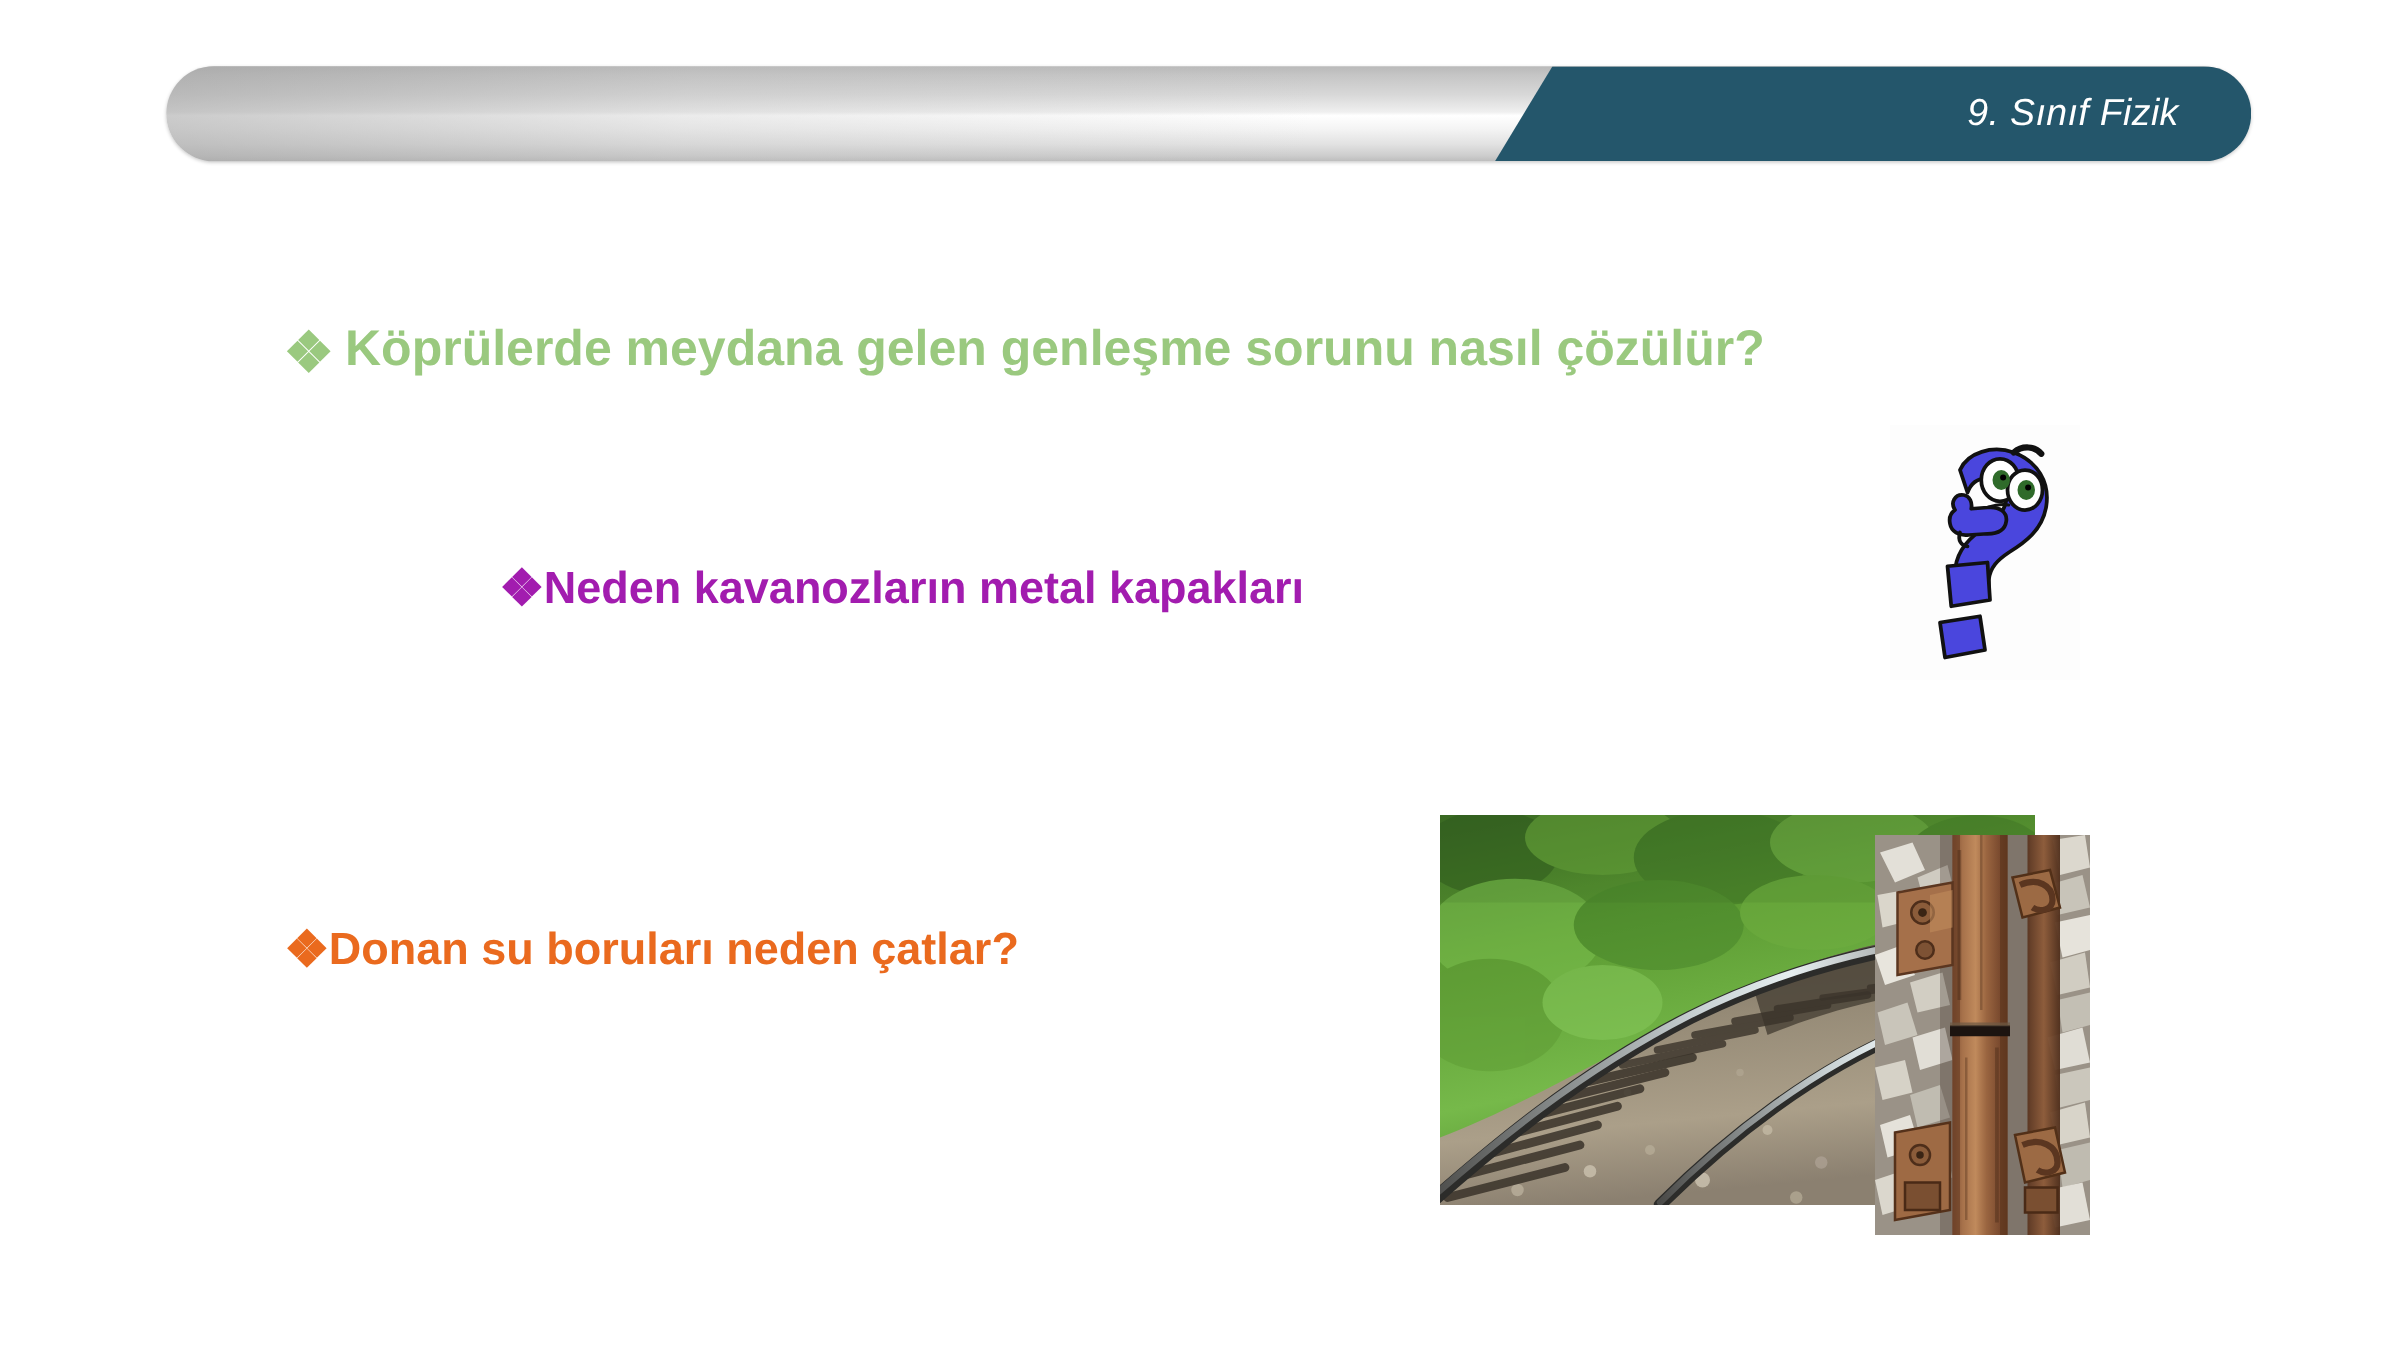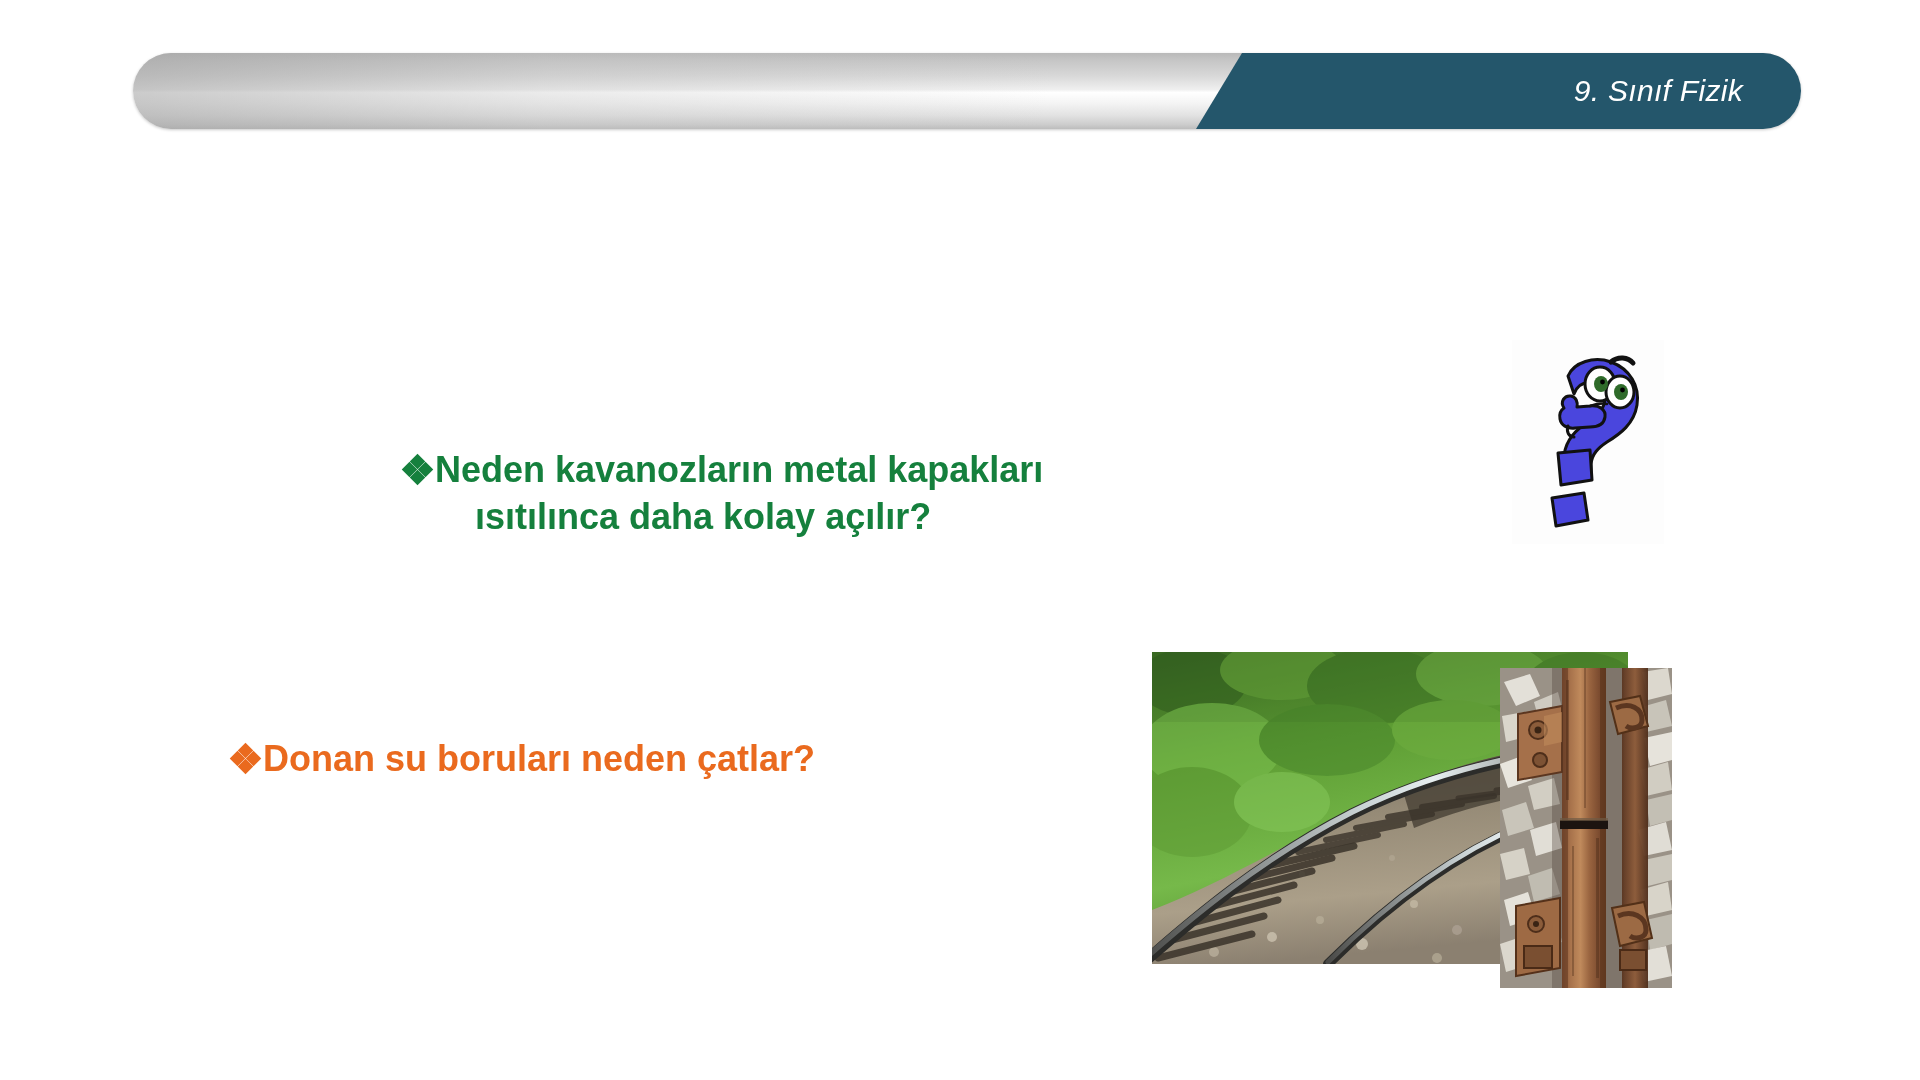--- a/index.html
+++ b/index.html
@@ -165,31 +165,39 @@
 <div id="slide">
 
   <div id="header-banner">
     <div class="banner-silver"></div>
     <div class="banner-teal-wrap">
       <div class="banner-teal" style="background: rgb(36, 86, 107);"></div>
     </div>
     <div id="banner-title" style="color: rgb(255, 255, 255);">9. Sınıf Fizik</div>
   </div>
 
-
-  <div id="q-magenta" class="txtline" style="color: #15803d;">
+  <div id="q-green" class="txtline" style="color: rgb(154, 201, 127);">
+    <span class="bullet">
+      <i style="left:9px;  top:0px;"></i>
+      <i style="left:0px;  top:9px;"></i>
+      <i style="left:18px; top:9px;"></i>
+      <i style="left:9px;  top:18px;"></i>
+    </span>
+    <span>Köprülerde meydana gelen genleşme sorunu nasıl çözülür?</span>
+  </div>
+
+  <div id="q-magenta" class="txtline" style="color: #a21caf;">
     <span class="bullet">
       <i style="left:8px;  top:0px;"></i>
       <i style="left:0px;  top:8px;"></i>
       <i style="left:16px; top:8px;"></i>
       <i style="left:8px;  top:16px;"></i>
     </span>
     <span class="lines">
       <span class="l1">Neden kavanozların metal kapakları</span>
-      <span class="l2">ısıtılınca daha kolay açılır?</span>
     </span>
   </div>
 
   <div id="q-orange" class="txtline" style="color: rgb(234, 106, 30);">
     <span class="bullet">
       <i style="left:8px;  top:0px;"></i>
       <i style="left:0px;  top:8px;"></i>
       <i style="left:16px; top:8px;"></i>
       <i style="left:8px;  top:16px;"></i>
     </span>

